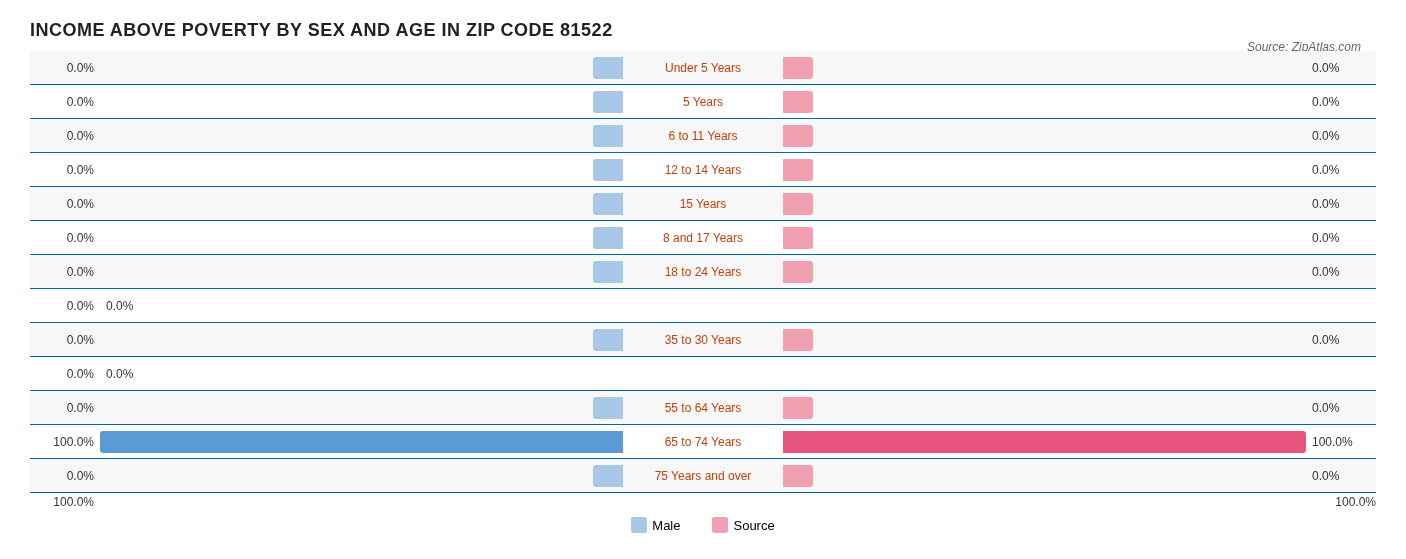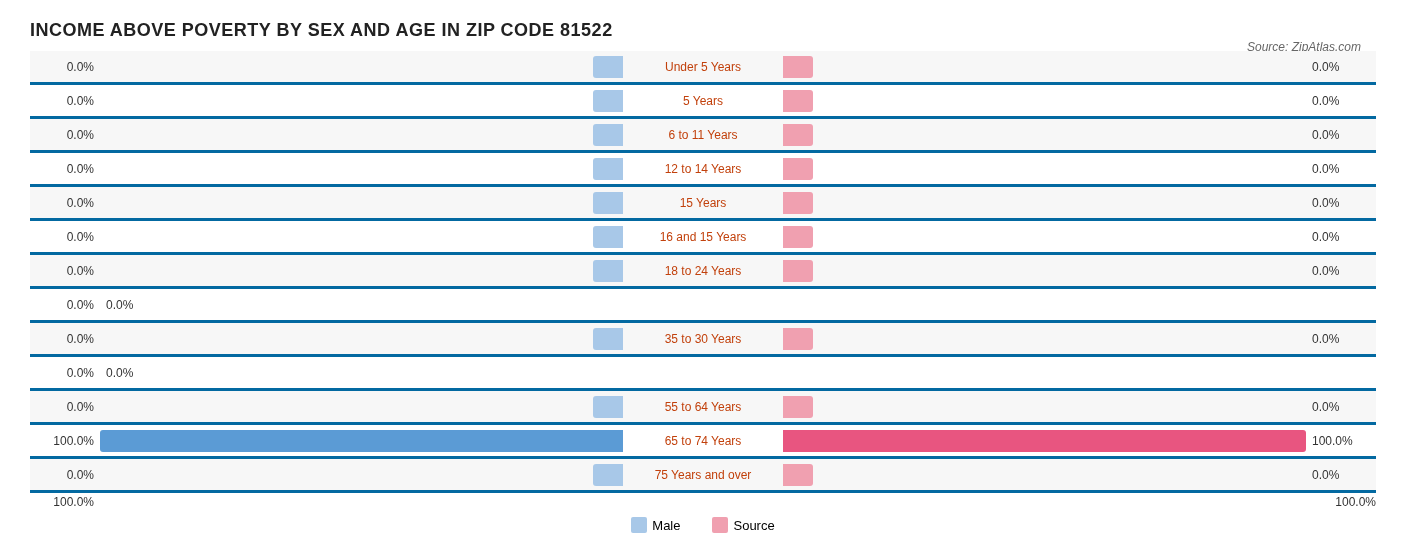--- a/index.html
+++ b/index.html
@@ -27,21 +27,21 @@
       font-style: italic;
     }
     .chart-container {
       position: relative;
       margin-top: 10px;
     }
     .row {
       display: flex;
       align-items: center;
       height: 34px;
-      border-bottom: 3px solid #0369a1;
+      border-bottom: 1px solid #0369a1;
     }
     .row:nth-child(odd) {
       background: #f7f7f7;
     }
     .row:nth-child(even) {
       background: #fff;
     }
     .left-value {
       width: 70px;
       text-align: right;
@@ -216,21 +216,21 @@
       </div>
     </div>
     <div class="right-value">0.0%</div>
   </div>
     <div class="row">
     <div class="left-value">0.0%</div>
     <div class="bar-section">
       <div class="male-bar-area">
         <div class="bar-male" style="width:30px"></div>
       </div>
-      <div class="label-center">16 and 15 Years</div>
+      <div class="label-center">8 and 17 Years</div>
       <div class="female-bar-area">
         <div class="bar-female" style="width:30px"></div>
       </div>
     </div>
     <div class="right-value">0.0%</div>
   </div>
     <div class="row">
     <div class="left-value">0.0%</div>
     <div class="bar-section">
       <div class="male-bar-area">

